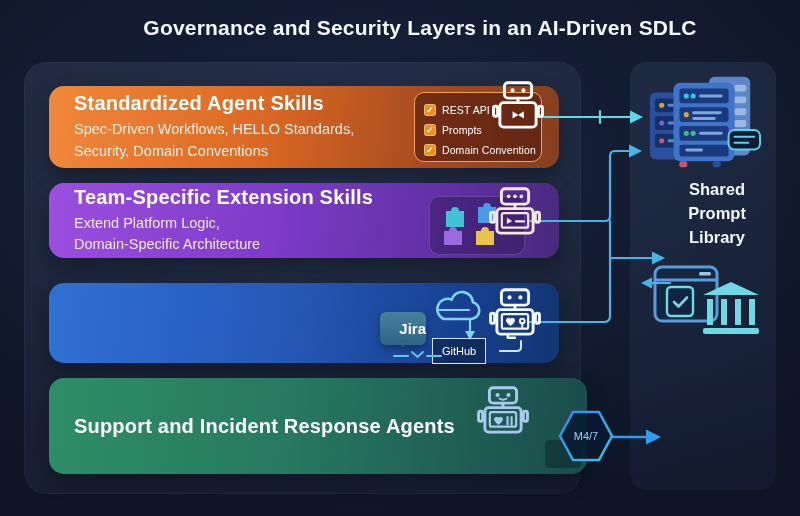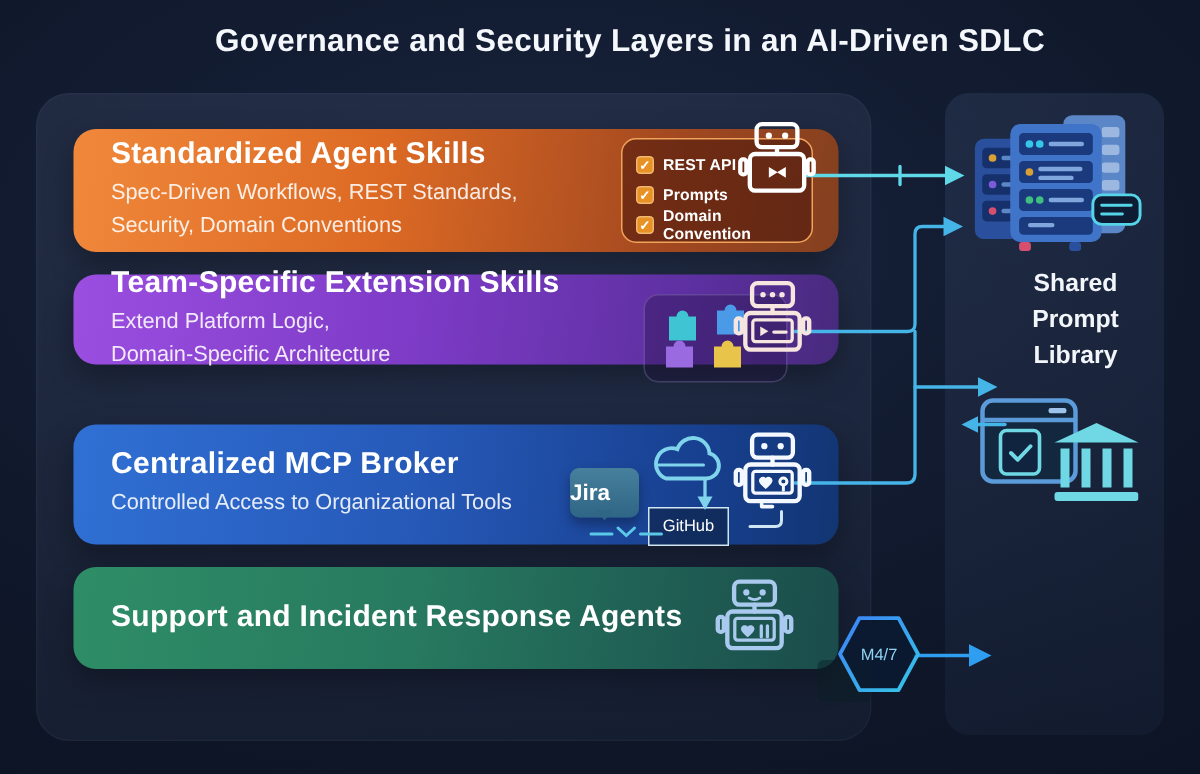--- a/index.html
+++ b/index.html
@@ -20,49 +20,49 @@
     background:linear-gradient(160deg, rgba(158,172,212,.11), rgba(120,135,175,.06));
     box-shadow:0 0 0 1px rgba(160,180,220,.05) inset;
   }
   #side-panel{
     left:630px;top:62px;width:146px;height:428px;border-radius:16px;
     background:linear-gradient(170deg, rgba(120,150,205,.12), rgba(90,115,165,.07));
   }
   
   .row{left:25px;width:510px;border-radius:15px;box-shadow:0 8px 20px rgba(0,0,0,.30);}
   #row-1{top:24px;height:82px;background:linear-gradient(97deg,#f0883b 0%,#dd6a24 40%,#a24820 78%,#84401f 100%);}
-  #row-2{top:121px;height:60px;background:linear-gradient(97deg,#9b4ee0 0%,#7d3bc6 45%,#5b2f9e 82%,#472a7c 100%);}
+  #row-2{top:121px;height:75px;background:linear-gradient(97deg,#9b4ee0 0%,#7d3bc6 45%,#5b2f9e 82%,#472a7c 100%);}
   #row-3{top:221px;height:80px;background:linear-gradient(97deg,#3070d4 0%,#2659b8 45%,#173f8e 82%,#123572 100%);}
-  #row-4{top:316px;height:68px;background:linear-gradient(97deg,#2e8e67 0%,#27795f 45%,#1e5a52 82%,#1a4c4b 100%);}
+  #row-4{top:316px;height:96px;background:linear-gradient(97deg,#2e8e67 0%,#27795f 45%,#1e5a52 82%,#1a4c4b 100%);padding-left:28px;}
   .row-text{position:absolute;left:25px;top:50%;transform:translateY(-50%);}
   .row-title{color:#ffffff;font-size:20px;font-weight:700;letter-spacing:.2px;line-height:1.15;}
   .row-sub{color:rgba(255,255,255,.88);font-size:14.5px;line-height:1.5;margin-top:4px;white-space:pre-line;}
   
   #checklist-box{
     left:365px;top:6px;width:128px;height:70px;border-radius:10px;
     background:rgba(70,20,11,.55);border:1.5px solid #f2a35a;
     padding:7px 0 0 9px;box-sizing:border-box;
   }
   .chk-item{display:flex;align-items:center;gap:6px;height:20px;}
   .chk-box{
     width:12px;height:12px;border-radius:3px;background:#e89225;color:#fff;
     font-size:9px;line-height:12px;text-align:center;font-weight:700;flex:0 0 auto;
     box-shadow:0 0 0 1px rgba(255,255,255,.35) inset;
   }
-  .chk-label{color:#fff;font-size:10.5px;font-weight:700;letter-spacing:.1px;}
+  .chk-label{color:#fff;font-size:10.5px;font-weight:400;letter-spacing:.1px;}
   
   .robot{z-index:5;}
   #puzzle-box{
     left:380px;top:13px;width:94px;height:57px;border-radius:10px;
     background:rgba(32,16,64,.35);border:1px solid rgba(205,185,255,.22);
   }
   #jira-box{
     left:331px;top:29px;width:46px;height:33px;border-radius:6px;
     background:linear-gradient(180deg,#47809c,#2f6585);
-    color:#fff;font-size:15px;font-weight:700;text-align:left;line-height:33px;
+    color:#fff;font-size:15px;font-weight:700;text-align:right;line-height:33px;
     box-shadow:0 4px 8px rgba(0,0,0,.3);
   }
   #jira-box::after{
     content:"";position:absolute;left:18px;bottom:-7px;border:5px solid transparent;border-top:7px solid #2f6585;
   }
   #github-box{
     left:383px;top:55px;width:52px;height:24px;border-radius:0;
     background:rgba(13,30,56,.55);border:1.5px solid #cfe6f5;color:#fff;
     font-size:11px;text-align:center;line-height:24px;
   }
@@ -84,21 +84,21 @@
 </head>
 <body>
 
 <div class="abs" id="main-title">Governance and Security Layers in an AI-Driven SDLC</div>
 
 <div class="abs" id="main-panel">
 
   <div class="abs row" id="row-1">
     <div class="row-text">
       <div class="row-title">Standardized Agent Skills</div>
-      <div class="row-sub">Spec-Driven Workflows, REST Standards,
+      <div class="row-sub">Spec-Driven Workflows, HELLO Standards,
 Security, Domain Conventions</div>
     </div>
     <div class="abs" id="checklist-box">
       <div class="chk-item">
         <span class="chk-box">✓</span>
         <span class="chk-label">REST API</span>
       </div>
       <div class="chk-item">
         <span class="chk-box">✓</span>
         <span class="chk-label">Prompts</span>
@@ -147,24 +147,20 @@
         <rect x="17.5" y="30" width="29" height="16" rx="2" stroke-width="2.4"></rect>
         <rect x="5" y="29" width="4.5" height="11" rx="2"></rect>
         <rect x="54.5" y="29" width="4.5" height="11" rx="2"></rect>
         <path d="M23 35 v7 l6 -3.5 z" fill="currentColor" stroke="none"></path>
         <path d="M33 39 h9" stroke-width="2.4"></path>
       </svg>
     </div>
   </div>
 
   <div class="abs row" id="row-3">
-    <div class="row-text">
-      <div class="row-title">Centralized MCP Broker</div>
-      <div class="row-sub">Controlled Access to Organizational Tools</div>
-    </div>
     <div class="abs" id="jira-box">Jira</div>
     <div class="abs" style="left:382px;top:0px">
       <svg width="54" height="42" viewBox="0 0 54 42" fill="none" stroke="#7fd4ec" stroke-width="2.6" stroke-linecap="round">
         <path d="M13 36 h27 a8.5 8.5 0 0 0 2 -16.7 a11 11 0 0 0 -21.4 -2.8 A9 9 0 0 0 13 36 z"></path>
         <path d="M8 27 h30" stroke-width="2"></path>
       </svg>
     </div>
     <div class="abs" id="github-box">GitHub</div>
     <div class="abs robot" style="left:437px;top:2px;color:#f4f8ff">
       <svg width="58" height="62" viewBox="0 0 64 64" fill="none" stroke="currentColor" stroke-width="3.2" stroke-linecap="round" stroke-linejoin="round">

